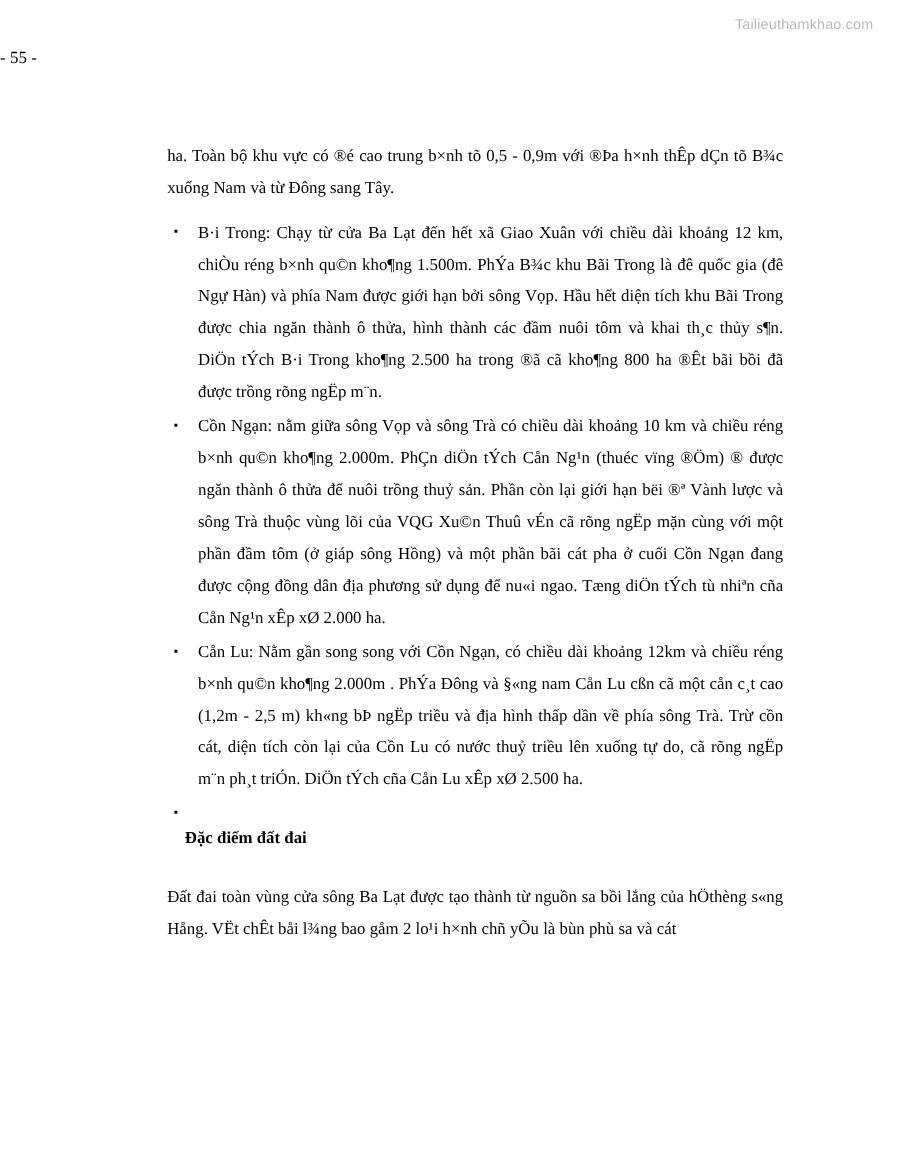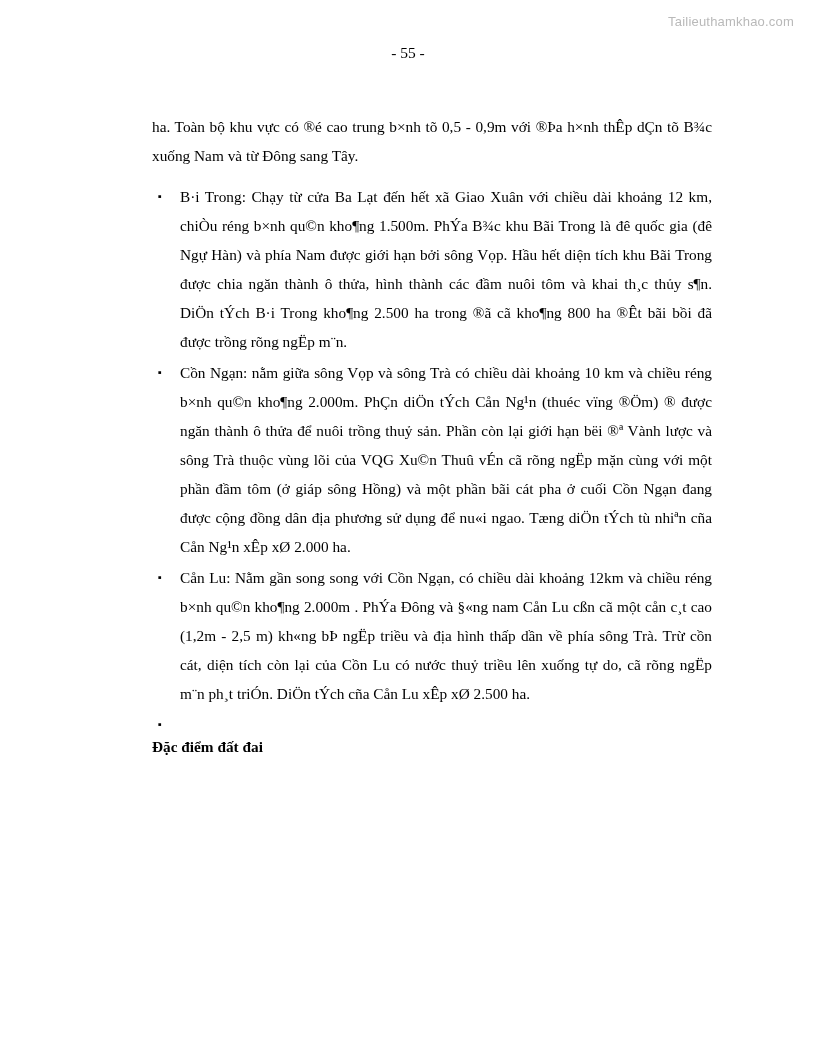--- a/index.html
+++ b/index.html
@@ -29,33 +29,33 @@
     font-size: 13px;
     color: #b9b9b9;
     letter-spacing: 0.2px;
     user-select: none;
   }
   .page-number {
     position: absolute;
     top: 44px;
     left: 0;
     width: 816px;
-    text-align: center;
+    text-align: left;
     font-size: 15.5px;
     font-family: "Liberation Serif", serif;
     color: #000;
   }
   .content {
     position: absolute;
     top: 112px;
     left: 152px;
     width: 560px;
   }
   p.para {
-    margin: 0 0 4px 0;
+    margin: 15px 0 4px 0;
     font-size: 15.3px;
     line-height: 29px;
     text-align: justify;
     text-justify: inter-word;
   }
   ul.bullets {
     list-style: none;
     margin: 0;
     padding: 0;
   }
@@ -70,21 +70,21 @@
   ul.bullets li .marker {
     position: absolute;
     left: 6px;
     top: 0px;
     font-size: 11px;
     line-height: 29px;
   }
   .spacer-sm { height: 8px; }
   .spacer-md { height: 14px; }
   .heading {
-    margin: 0 0 2px 0;
+    margin: 0 0 2px 16px;
     font-size: 15.3px;
     line-height: 29px;
     font-weight: bold;
   }
   .tail-para {
     margin-top: 4px;
   }
 </style>
 </head>
 <body>
@@ -121,15 +121,16 @@
 
     <div class="spacer-sm"></div>
 
 
     <div class="spacer-md"></div>
 
     <p class="heading">Đặc điểm đất đai</p>
 
     <div class="spacer-sm"></div>
 
+    <p class="para tail-para">Đất đai toàn vùng cửa sông Ba Lạt được tạo thành từ nguồn sa bồi lắng của hÖthèng s«ng Hång. VËt chÊt båi l¾ng bao gåm 2 lo¹i h×nh chñ yÕu là  bùn phù sa  và cát</p>
 
   </div>
 </div>
 
 </body></html>

